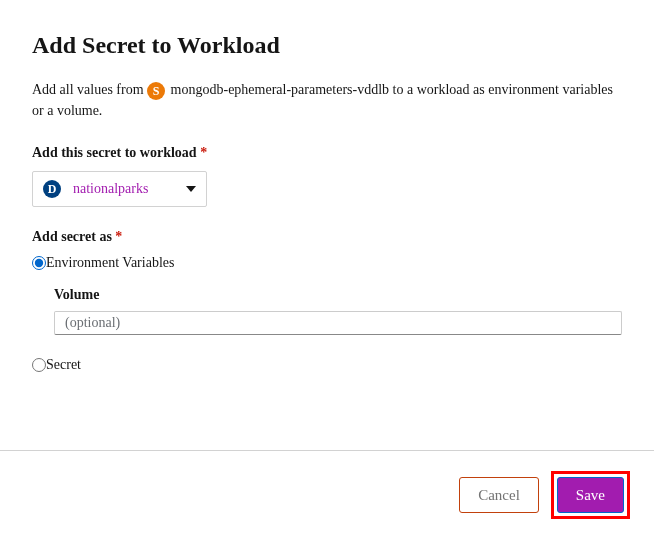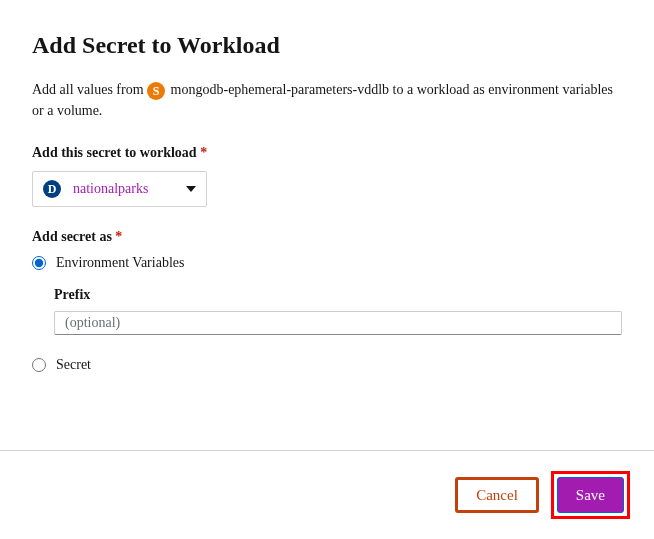--- a/index.html
+++ b/index.html
@@ -83,21 +83,20 @@
       margin-left: auto;
       width: 0;
       height: 0;
       border-left: 5px solid transparent;
       border-right: 5px solid transparent;
       border-top: 6px solid #151515;
     }
     .radio-item {
       display: flex;
       align-items: center;
-      gap: 10px;
     }
     .radio-item input[type="radio"] {
       width: 14px;
       height: 14px;
       accent-color: #0066cc;
       cursor: pointer;
     }
     .radio-item label {
       font-size: 14px;
       cursor: pointer;
@@ -140,22 +139,22 @@
     .btn {
       height: 36px;
       padding: 0 18px;
       font-size: 15px;
       border-radius: 3px;
       cursor: pointer;
       font-family: inherit;
     }
     .btn-cancel {
       background: #fff;
-      color: #c2410c;
-      border: 3px solid #c2410c;
+      color: #737373;
+      border: 1px solid #c2410c;
     }
     .btn-save {
       background: #a21caf;
       color: #fff;
       border: 1px solid #0066cc;
     }
     .save-highlight {
       border: 3px solid #ff0000;
       padding: 3px;
       display: inline-block;
@@ -189,21 +188,21 @@
       <span>Add secret as</span>
       <span class="required">*</span>
     </label>
 
     <div class="radio-item">
       <input type="radio" name="secretas" id="envvars" checked="" style="">
       <label for="envvars">Environment Variables</label>
     </div>
 
     <div class="prefix-section">
-      <label class="prefix-label">Prefix</label>
+      <label class="prefix-label">Volume</label>
       <input type="text" class="text-input" placeholder="(optional)" style="">
     </div>
 
     <div class="radio-item" style="margin-top:22px">
       <input type="radio" name="secretas" id="volume" style="">
       <label for="volume">Secret</label>
     </div>
   </div>
 </div>
 

